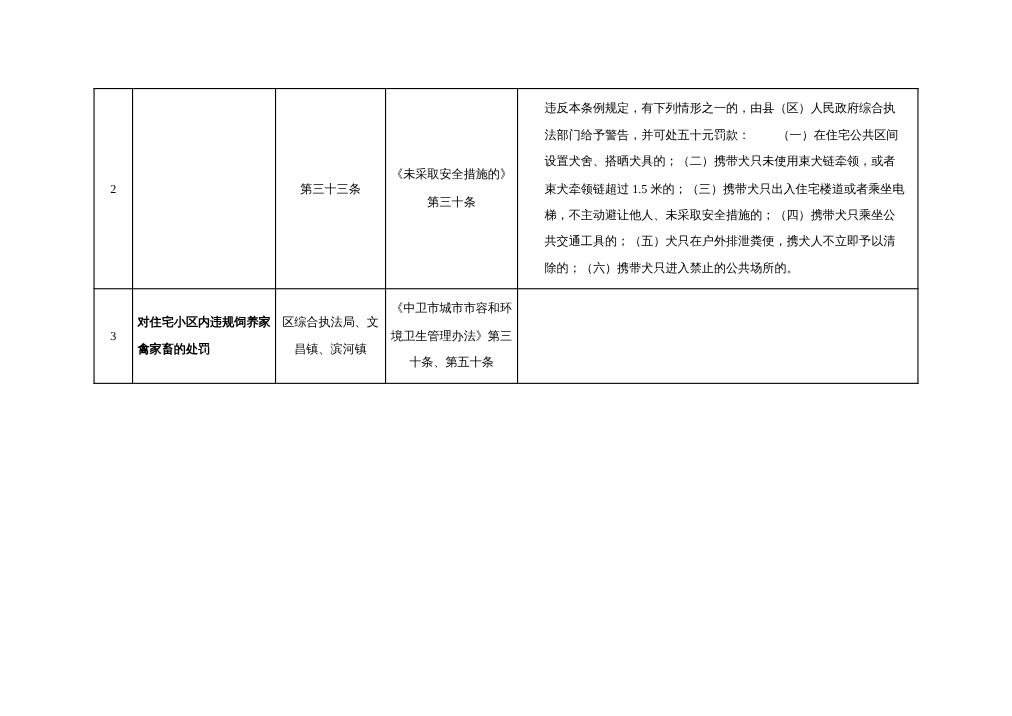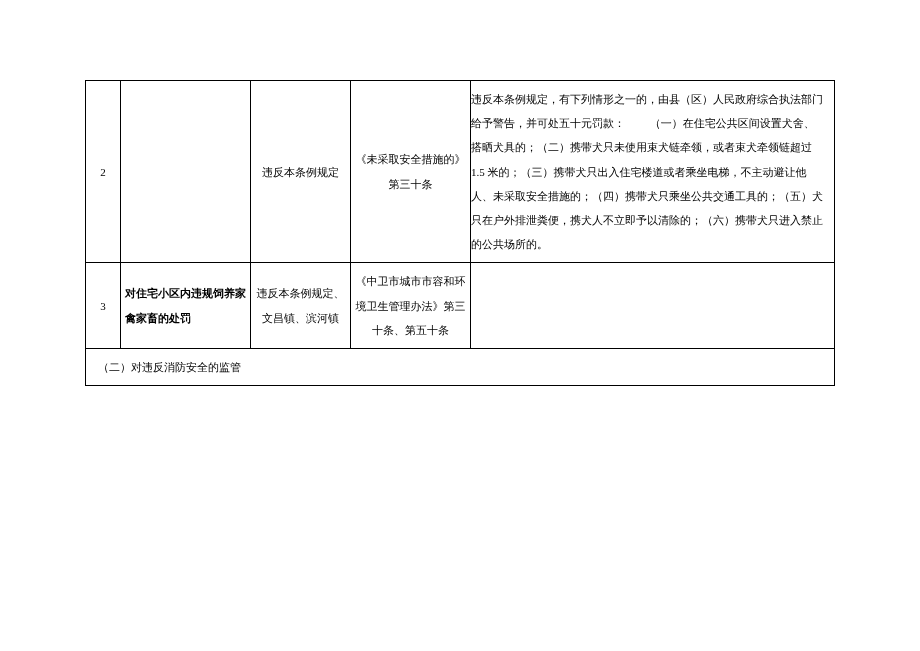--- a/index.html
+++ b/index.html
@@ -38,45 +38,42 @@
     .col-dept {
       width: 100px;
       text-align: center;
     }
     .col-basis {
       width: 120px;
       text-align: center;
     }
     .col-desc {
       text-align: left;
-      padding-left: 0;
+      padding-left: 24px;
       padding-right: 10px;
     }
     .section-row td {
       text-align: left;
       padding-left: 12px;
     }
   </style>
 </head>
 <body>
 
 <table>
   <tbody>
     <tr>
       <td class="col-num">2</td>
       <td class="col-matter"></td>
-      <td class="col-dept">违反本条例规定</td>
+      <td class="col-dept">第三十三条</td>
       <td class="col-basis">《未采取安全措施的》第三十条</td>
       <td class="col-desc">违反本条例规定，有下列情形之一的，由县（区）人民政府综合执法部门给予警告，并可处五十元罚款：
 　　（一）在住宅公共区间设置犬舍、搭晒犬具的；（二）携带犬只未使用束犬链牵领，或者束犬牵领链超过 1.5 米的；（三）携带犬只出入住宅楼道或者乘坐电梯，不主动避让他人、未采取安全措施的；（四）携带犬只乘坐公共交通工具的；（五）犬只在户外排泄粪便，携犬人不立即予以清除的；（六）携带犬只进入禁止的公共场所的。</td>
     </tr>
     <tr>
       <td class="col-num">3</td>
       <td class="col-matter">对住宅小区内违规饲养家禽家畜的处罚</td>
-      <td class="col-dept">违反本条例规定、文昌镇、滨河镇</td>
+      <td class="col-dept">区综合执法局、文昌镇、滨河镇</td>
       <td class="col-basis">《中卫市城市市容和环境卫生管理办法》第三十条、第五十条</td>
       <td class="col-desc"></td>
-    </tr>
-    <tr class="section-row">
-      <td colspan="5">（二）对违反消防安全的监管</td>
     </tr>
   </tbody>
 </table>
 
 </body></html>

